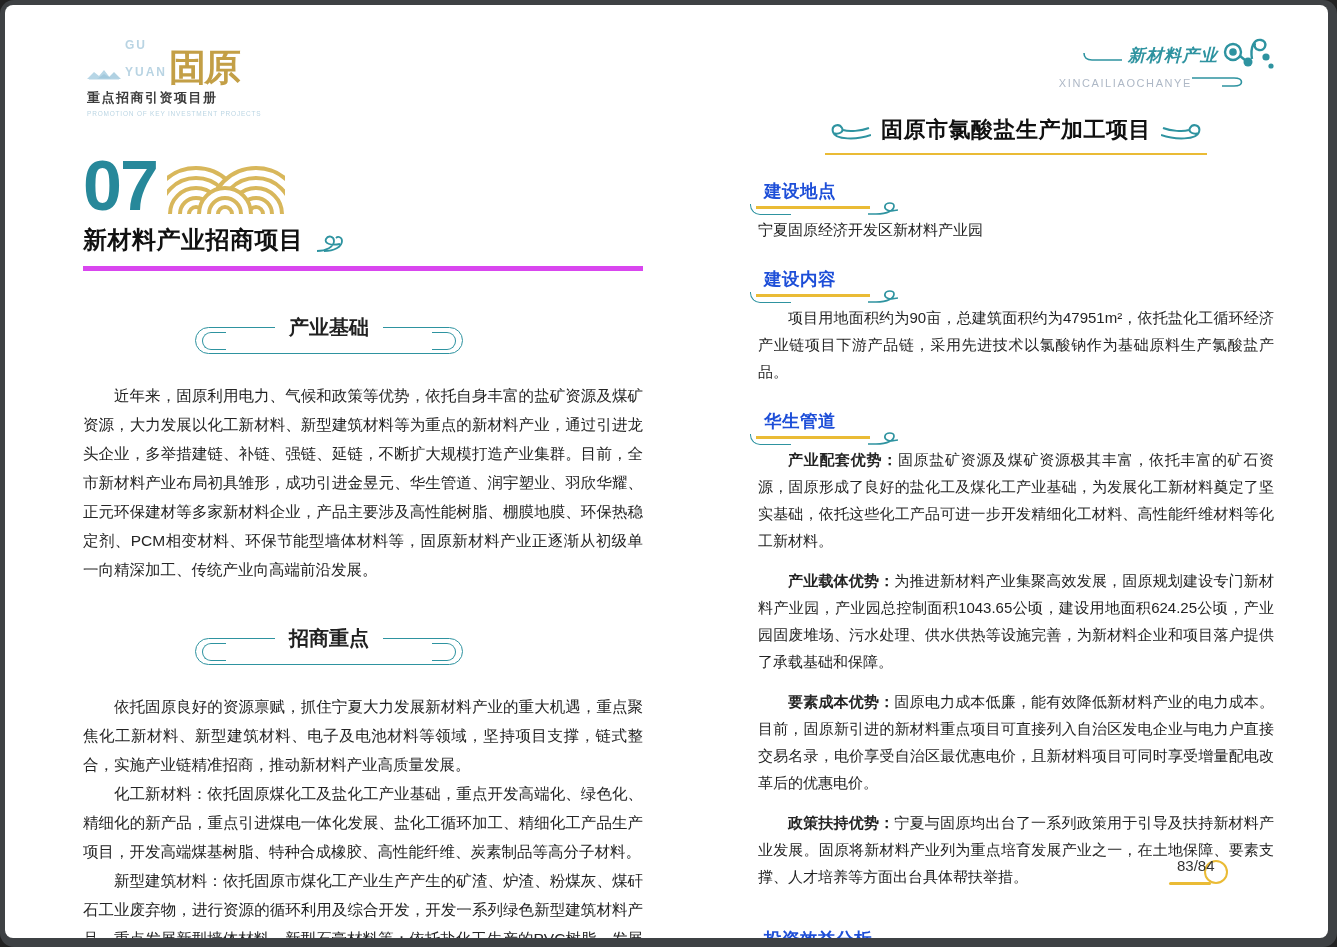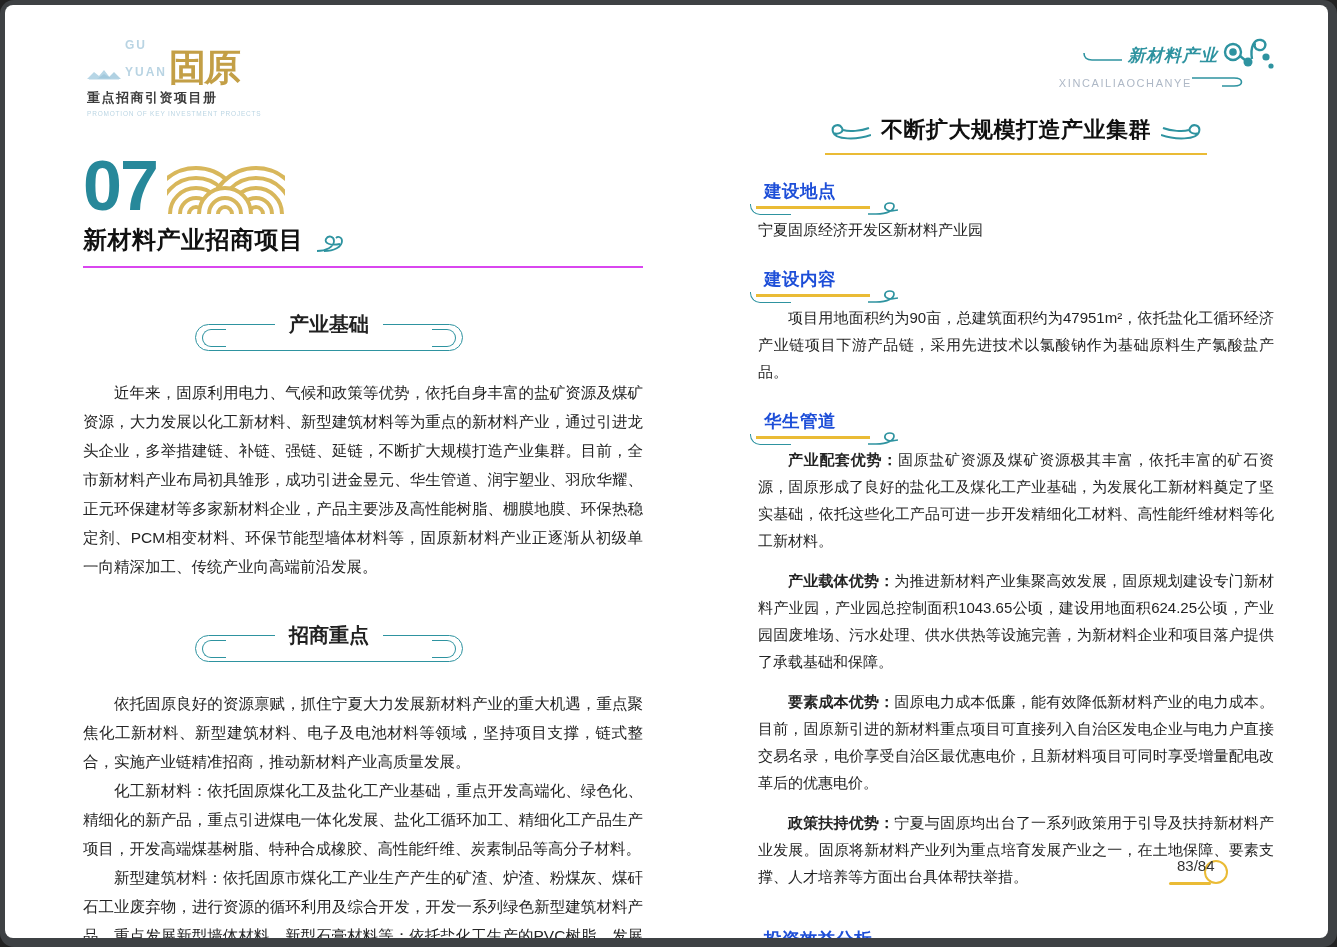--- a/index.html
+++ b/index.html
@@ -17,21 +17,21 @@
   .logo-mts{margin-bottom:6px;}
   .logo-gy{display:flex;flex-direction:column;line-height:1;color:#b9d4e3;font-weight:bold;letter-spacing:2px;font-size:12px;margin:0 2px 8px 2px;gap:15px;}
   .logo-cn{font-family:"Liberation Serif","DejaVu Serif",serif;font-size:37px;font-weight:bold;color:#c39f46;line-height:1;letter-spacing:-2px;}
   .logo-book{font-family:Liberation Mono, monospace;font-size:13px;color:#3c3c3c;letter-spacing:1.5px;margin-top:3px;font-weight:bold;}
   .logo-en{font-size:6.5px;color:#bcd6e4;letter-spacing:.8px;margin-top:3px;}
 
   .chapter{margin-top:42px;display:flex;align-items:flex-end;}
   .chapter-num{font-size:70px;font-weight:800;color:#27889a;line-height:.78;letter-spacing:-2px;}
   .chapter-waves{margin-left:10px;}
 
-  .chapter-title-row{display:flex;align-items:center;margin-top:10px;border-bottom:2px solid #d946ef;padding-bottom:10px;}
+  .chapter-title-row{display:flex;align-items:center;margin-top:10px;border-bottom:5px solid #d946ef;padding-bottom:10px;}
   .chapter-title{font-size:24px;font-weight:900;color:#111;letter-spacing:.5px;}
   .title-swirl{margin-left:12px;margin-top:6px;}
 
   .capsule{position:relative;width:268px;height:38px;margin:46px 0 26px 112px;}
   .cap-outer{position:absolute;left:0;right:0;top:10px;bottom:1px;border:1.6px solid #2e93a0;border-radius:14px;}
   .cap-end{position:absolute;top:15px;bottom:5px;width:24px;border:1.6px solid #2e93a0;}
   .cap-end.l{left:7px;border-right:none;border-radius:10px 0 0 10px;}
   .cap-end.r{right:7px;border-left:none;border-radius:0 10px 10px 0;}
   .cap-title{position:absolute;top:0;left:50%;transform:translateX(-50%);background:#fff;padding:0 14px;font-size:20px;font-weight:700;white-space:nowrap;line-height:21px;}
 
@@ -181,21 +181,21 @@
         </div>
       </div>
 
       <div class="project-title-wrap">
         <div class="project-title-inner">
           <div class="project-title-row">
             <svg width="46" height="26" viewBox="0 0 46 26">
               <path d="M46 18 C32 23 10 23 8 15 C6 8 14 6 17 11 C19 15 14 18 8 16" fill="none" stroke="#2e93a0" stroke-width="2"></path>
               <path d="M44 11 C36 14 24 15 18 13" fill="none" stroke="#2e93a0" stroke-width="2"></path>
             </svg>
-            <h2 class="project-title">不断扩大规模打造产业集群</h2>
+            <h2 class="project-title">固原市氯酸盐生产加工项目</h2>
             <svg width="46" height="26" viewBox="0 0 46 26" style="transform:scaleX(-1)">
               <path d="M46 18 C32 23 10 23 8 15 C6 8 14 6 17 11 C19 15 14 18 8 16" fill="none" stroke="#2e93a0" stroke-width="2"></path>
               <path d="M44 11 C36 14 24 15 18 13" fill="none" stroke="#2e93a0" stroke-width="2"></path>
             </svg>
           </div>
         </div>
       </div>
 
       <div>
         <div class="sec-head">

